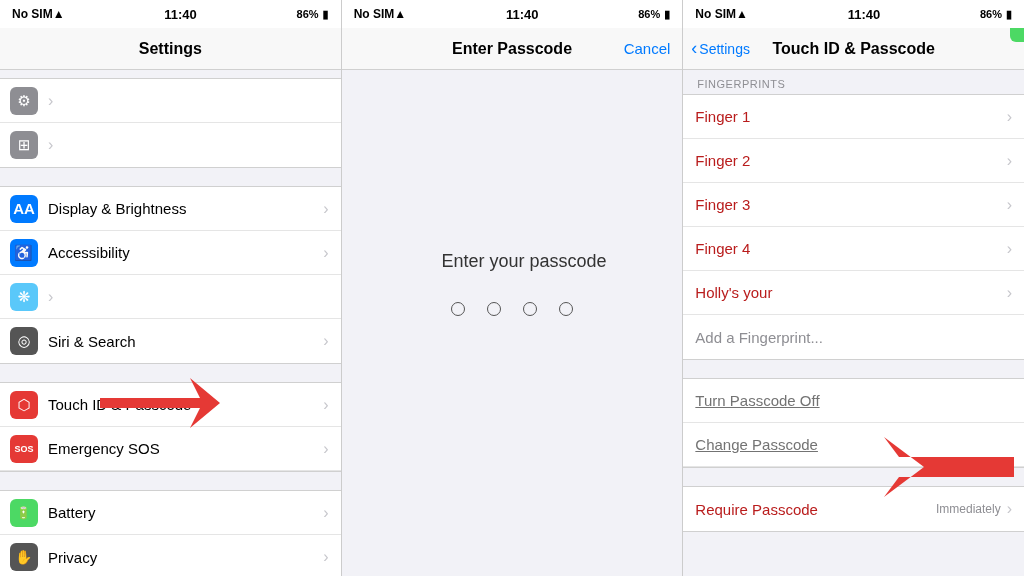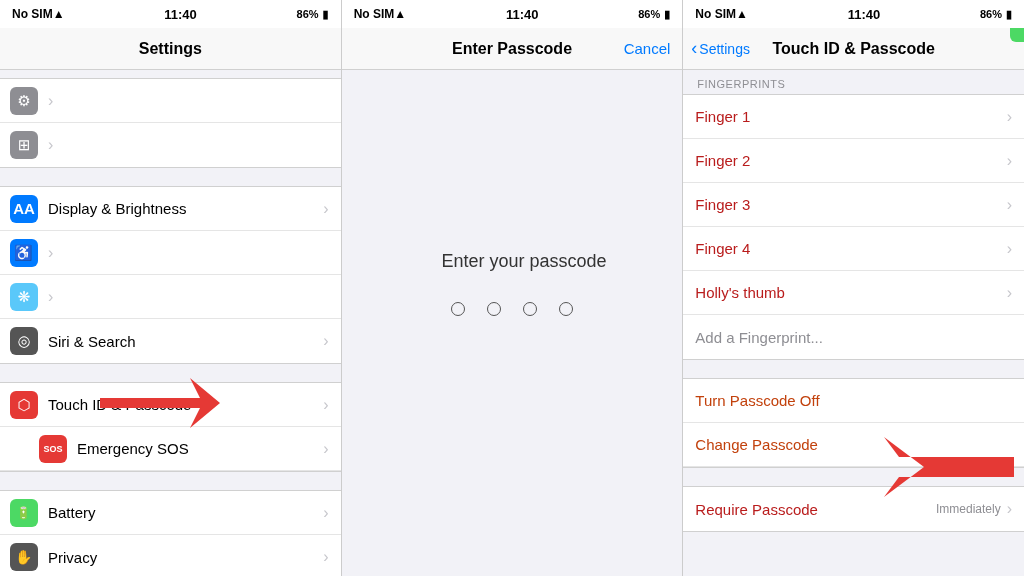--- a/index.html
+++ b/index.html
@@ -182,21 +182,21 @@
       height: 44px;
       background: #fff;
       border-bottom: 1px solid #e5e5e5;
     }
     .touchid-row:last-child { border-bottom: none; }
     .touchid-label {
       flex: 1;
       font-size: 15px;
       color: #b91c1c;
     }
-    .touchid-label.blue { color: #c2410c; }
+    .touchid-label.blue { color: #737373; text-decoration: underline; }
     .touchid-label.gray { color: #8e8e93; }
     .touchid-value {
       font-size: 12px;
       color: #8e8e93;
       margin-right: 6px;
     }
     .tochid-chevron {
       color: #c7c7cc;
       font-size: 16px;
     }
@@ -251,41 +251,42 @@
     </div>
 
     <div class="section-group" style="margin-top:18px;">
       <div class="settings-row">
         <div class="row-icon" style="background:#007aff; font-size:15px; font-weight:bold;">AA</div>
         <span class="row-label">Display &amp; Brightness</span>
         <span class="row-chevron">›</span>
       </div>
       <div class="settings-row">
         <div class="row-icon" style="background:#007aff;">♿</div>
+        <span class="row-label">Accessibility</span>
         <span class="row-chevron">›</span>
       </div>
       <div class="settings-row">
         <div class="row-icon" style="background:#5ac8fa;">❋</div>
         <span class="row-chevron">›</span>
       </div>
       <div class="settings-row">
         <div class="row-icon" style="background:#555;">◎</div>
         <span class="row-label">Siri &amp; Search</span>
         <span class="row-chevron">›</span>
       </div>
     </div>
 
     <div class="section-group arrow-container" style="margin-top:18px;">
       <div class="settings-row" style="position:relative;">
         <div class="row-icon" style="background:#e53935;">⬡</div>
         <span class="row-label">Touch ID &amp; Passcode</span>
         <span class="row-chevron">›</span>
       </div>
       <div class="settings-row">
-        <div class="row-icon" style="background:#e53935; font-size:9px; font-weight:bold;margin-left:29px;">SOS</div>
+        <div class="row-icon" style="background:#e53935; font-size:9px; font-weight:bold;">SOS</div>
         <span class="row-label">Emergency SOS</span>
         <span class="row-chevron">›</span>
       </div>
 
       <svg class="big-red-arrow" width="120" height="60" viewBox="0 0 120 60">
         <polygon points="90,5 120,30 90,55 100,35 0,35 0,25 100,25" fill="#e53935"></polygon>
       </svg>
     </div>
 
     <div class="section-group" style="margin-top:18px;">
@@ -367,21 +368,21 @@
       </div>
       <div class="touchid-row">
         <span class="touchid-label">Finger 3</span>
         <span class="tochid-chevron">›</span>
       </div>
       <div class="touchid-row">
         <span class="touchid-label">Finger 4</span>
         <span class="tochid-chevron">›</span>
       </div>
       <div class="touchid-row">
-        <span class="touchid-label">Holly's thumb</span>
+        <span class="touchid-label">Holly's your</span>
         <span class="tochid-chevron">›</span>
       </div>
       <div class="touchid-row">
         <span class="touchid-label gray">Add a Fingerprint...</span>
       </div>
     </div>
 
     <div class="group-spacer"></div>
     <div class="section-group arrow-container-right" style="position:relative;">
       <div class="touchid-row">

